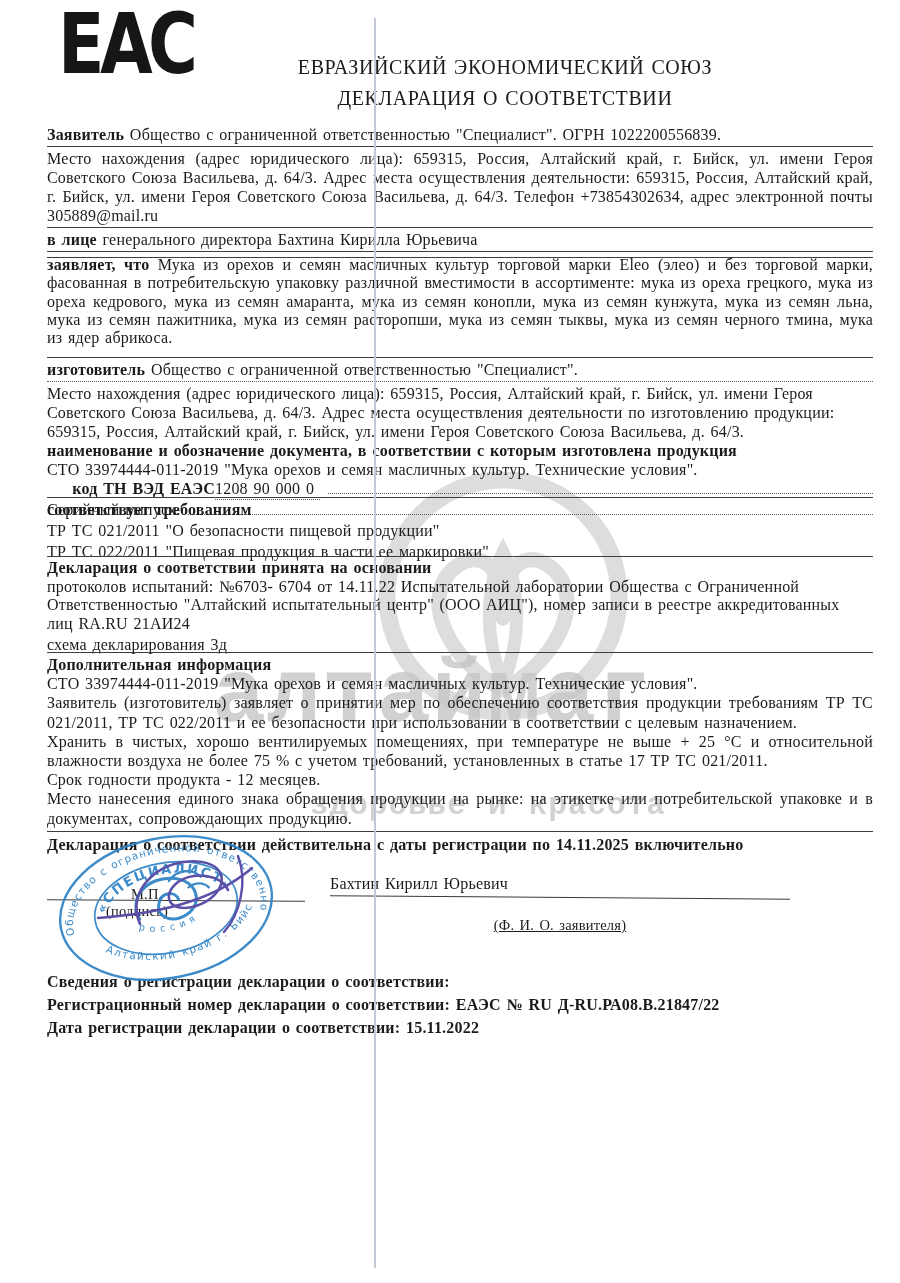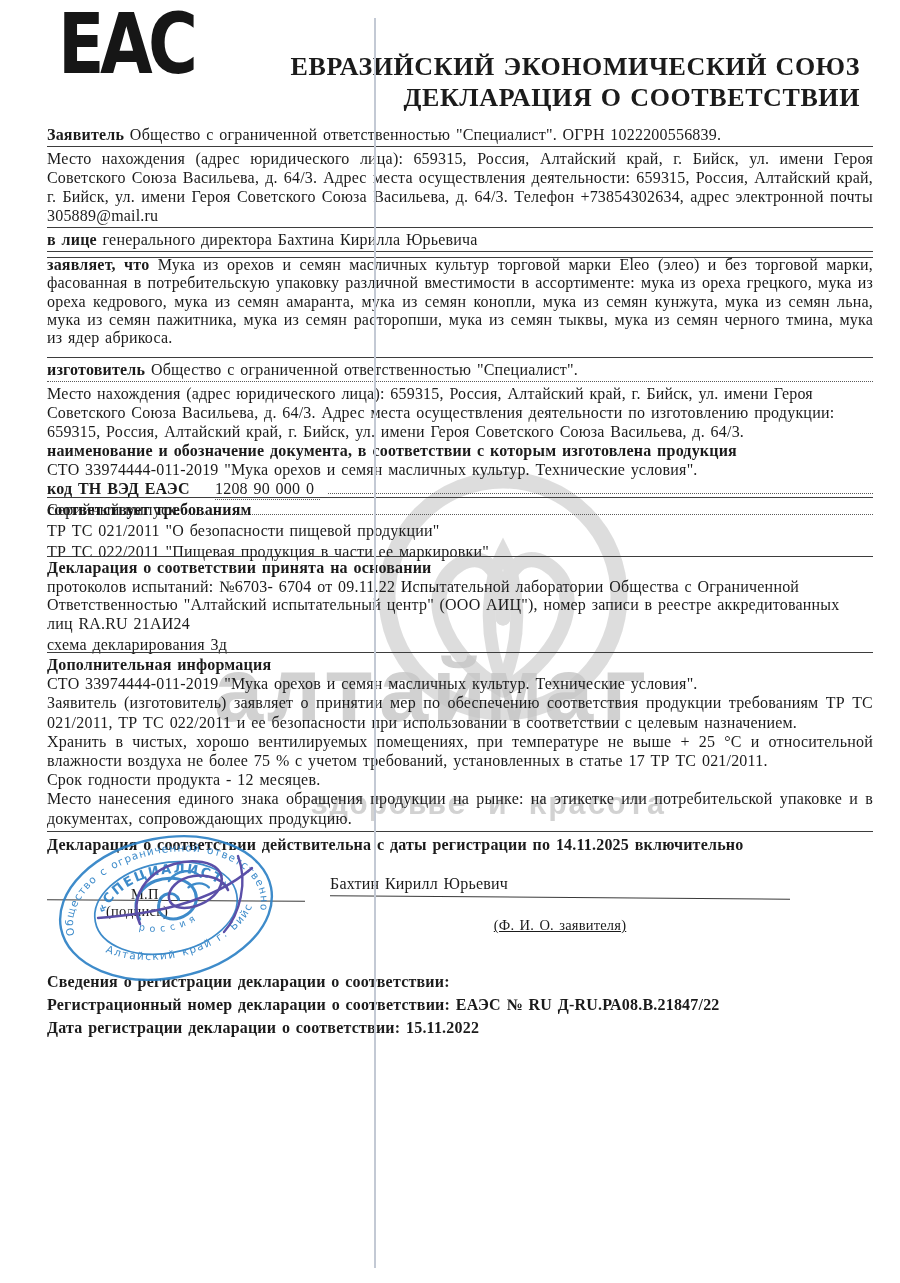--- a/index.html
+++ b/index.html
@@ -9,22 +9,22 @@
     color:#1b1b1b;font-size:16px;line-height:19px;
     letter-spacing:.2px;word-spacing:1.5px;overflow:hidden;
   }
   .abs{position:absolute;}
   .sec{position:absolute;left:47px;width:826px;z-index:2;}
   .b{font-weight:bold;}
   .rule{border-top:1.6px solid #3d3d3d;height:0;margin:2px 0;}
   .dottedrule{border-top:1.6px dotted #5a5a5a;height:0;margin:2px 0;}
   .just{text-align:justify;}
   .title{
-    position:absolute;left:150px;width:710px;text-align:right;
-    font-weight:bold;font-size:26px;line-height:30px;letter-spacing:.6px;z-index:2;
+    position:absolute;left:150px;width:710px;text-align:center;
+    font-weight:normal;font-size:20px;line-height:30px;letter-spacing:.6px;z-index:2;
   }
   .eac{
     position:absolute;left:58px;top:34px;width:90px;height:86px;z-index:2;
     font-family:"DejaVu Sans",sans-serif;font-weight:900;font-size:74px;
     letter-spacing:-5px;color:#161616;transform:scale(.92,1.12);transform-origin:left top;
   }
   .fold{
     position:absolute;left:374px;top:18px;width:1.5px;height:1250px;
     background:#c3c9d4;z-index:4;
   }
@@ -73,41 +73,41 @@
   </div>
 
   <div class="sec" style="top:357px;">
     <div class="rule" style="margin:0 0 2px 0;"></div>
     <div><span class="b">изготовитель</span><span> Общество с ограниченной ответственностью "Специалист".</span></div>
     <div class="dottedrule"></div>
     <div>Место нахождения (адрес юридического лица): 659315, Россия, Алтайский край, г. Бийск, ул. имени Героя Советского Союза Васильева, д. 64/3. Адрес места осуществления деятельности по изготовлению продукции: 659315, Россия, Алтайский край, г. Бийск, ул. имени Героя Советского Союза Васильева, д. 64/3.</div>
     <div class="b">наименование и обозначение документа, в соответствии с которым изготовлена продукция</div>
     <div>СТО 33974444-011-2019  "Мука орехов и семян масличных культур. Технические условия".</div>
     <div class="flexrow">
-      <span class="b" style="min-width:168px;">код ТН ВЭД ЕАЭС</span>
+      <span class="b" style="min-width:168px;text-align:right;">код ТН ВЭД ЕАЭС</span>
       <span class="code-val">1208 90 000 0</span>
       <span class="dotfill"></span>
     </div>
     <div class="flexrow">
       <span>Серийный выпуск.</span>
       <span class="dotfill"></span>
     </div>
   </div>
 
   <div class="sec" style="top:497px;">
     <div class="rule" style="margin:0 0 2px 0;"></div>
     <div class="b">соответствует требованиям</div>
     <div style="margin-top:2px;">ТР ТС 021/2011 "О безопасности пищевой продукции"</div>
     <div style="margin-top:2px;">ТР ТС 022/2011 "Пищевая продукция в части ее маркировки"</div>
   </div>
 
   <div class="sec" style="top:556px;line-height:18.6px;">
     <div class="rule" style="margin:0 0 2px 0;"></div>
     <div class="b">Декларация о соответствии принята на основании</div>
-    <div style="max-width:812px;">протоколов испытаний: №6703- 6704 от 09.11.22  Испытательной лаборатории  Общества с Ограниченной Ответственностью "Алтайский испытательный  центр" (ООО АИЦ"),  номер  записи в реестре аккредитованных лиц RA.RU 21АИ24</div>
+    <div style="max-width:812px;">протоколов испытаний: №6703- 6704 от 14.11.22  Испытательной лаборатории  Общества с Ограниченной Ответственностью "Алтайский испытательный  центр" (ООО АИЦ"),  номер  записи в реестре аккредитованных лиц RA.RU 21АИ24</div>
     <div style="margin-top:3px;">схема декларирования 3д</div>
   </div>
 
   <div class="sec" style="top:652px;line-height:19.2px;">
     <div class="rule" style="margin:0 0 2px 0;"></div>
     <div class="b">Дополнительная информация</div>
     <div>СТО 33974444-011-2019 "Мука орехов и семян масличных культур. Технические условия".</div>
     <div class="just">Заявитель (изготовитель) заявляет о принятии мер по обеспечению соответствия продукции требованиям  ТР ТС 021/2011, ТР ТС 022/2011 и ее безопасности при использовании в соответствии с целевым назначением.</div>
     <div class="just">Хранить в чистых, хорошо вентилируемых помещениях, при температуре не выше + 25 °С и относительной влажности воздуха не более 75 % с учетом требований, установленных в статье 17 ТР ТС 021/2011.</div>
     <div>Срок годности продукта - 12 месяцев.</div>

